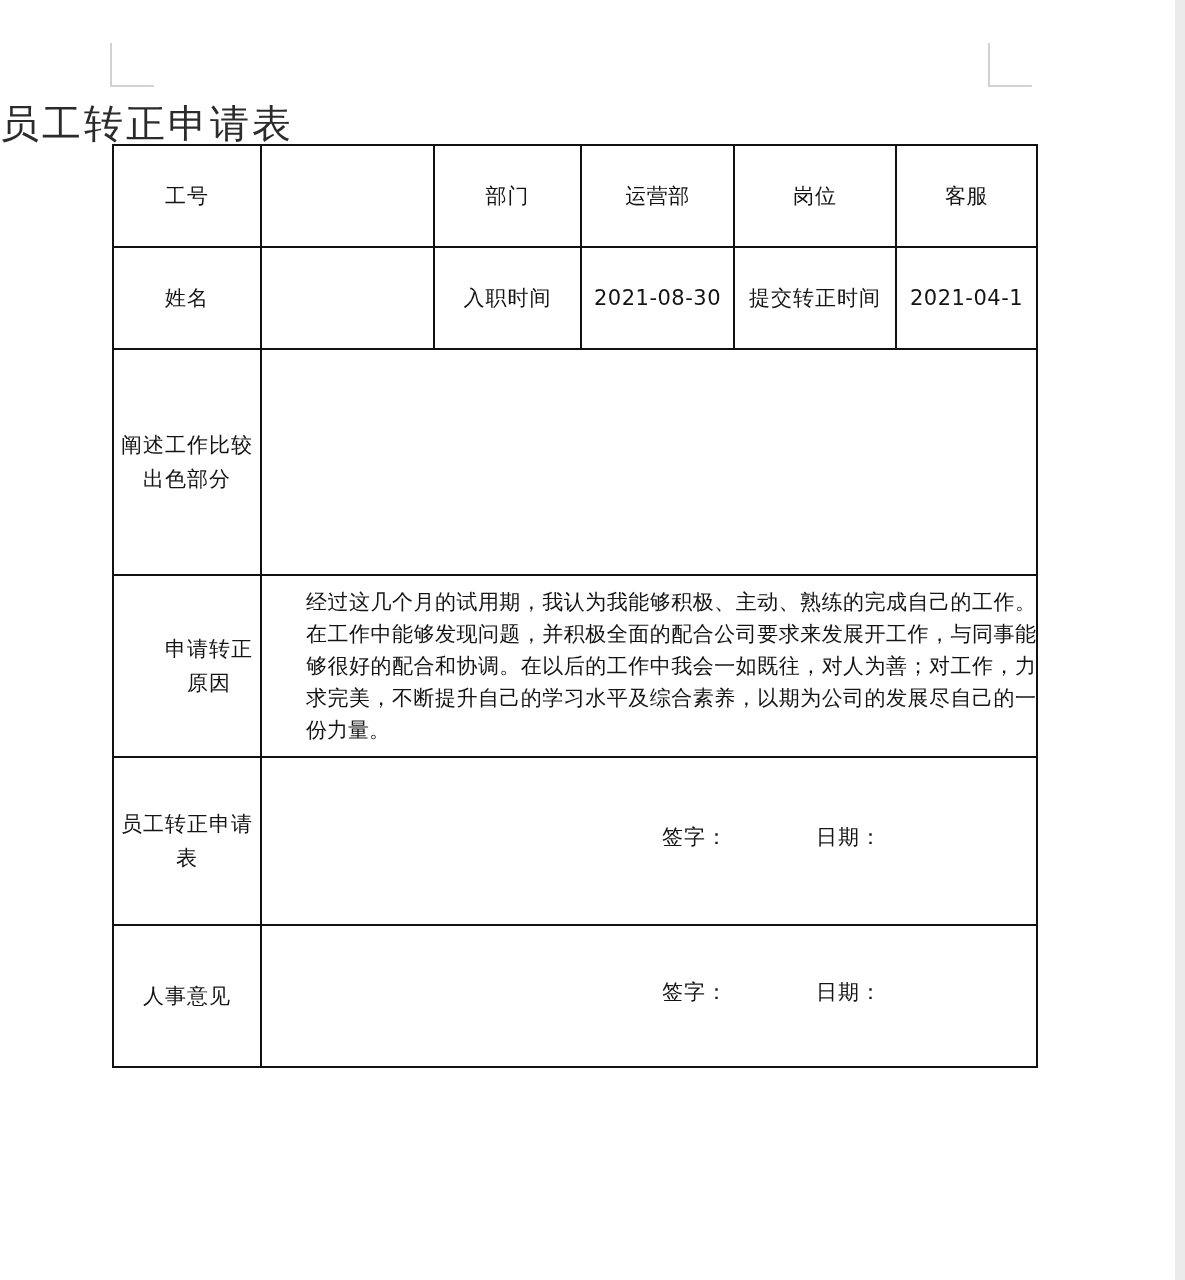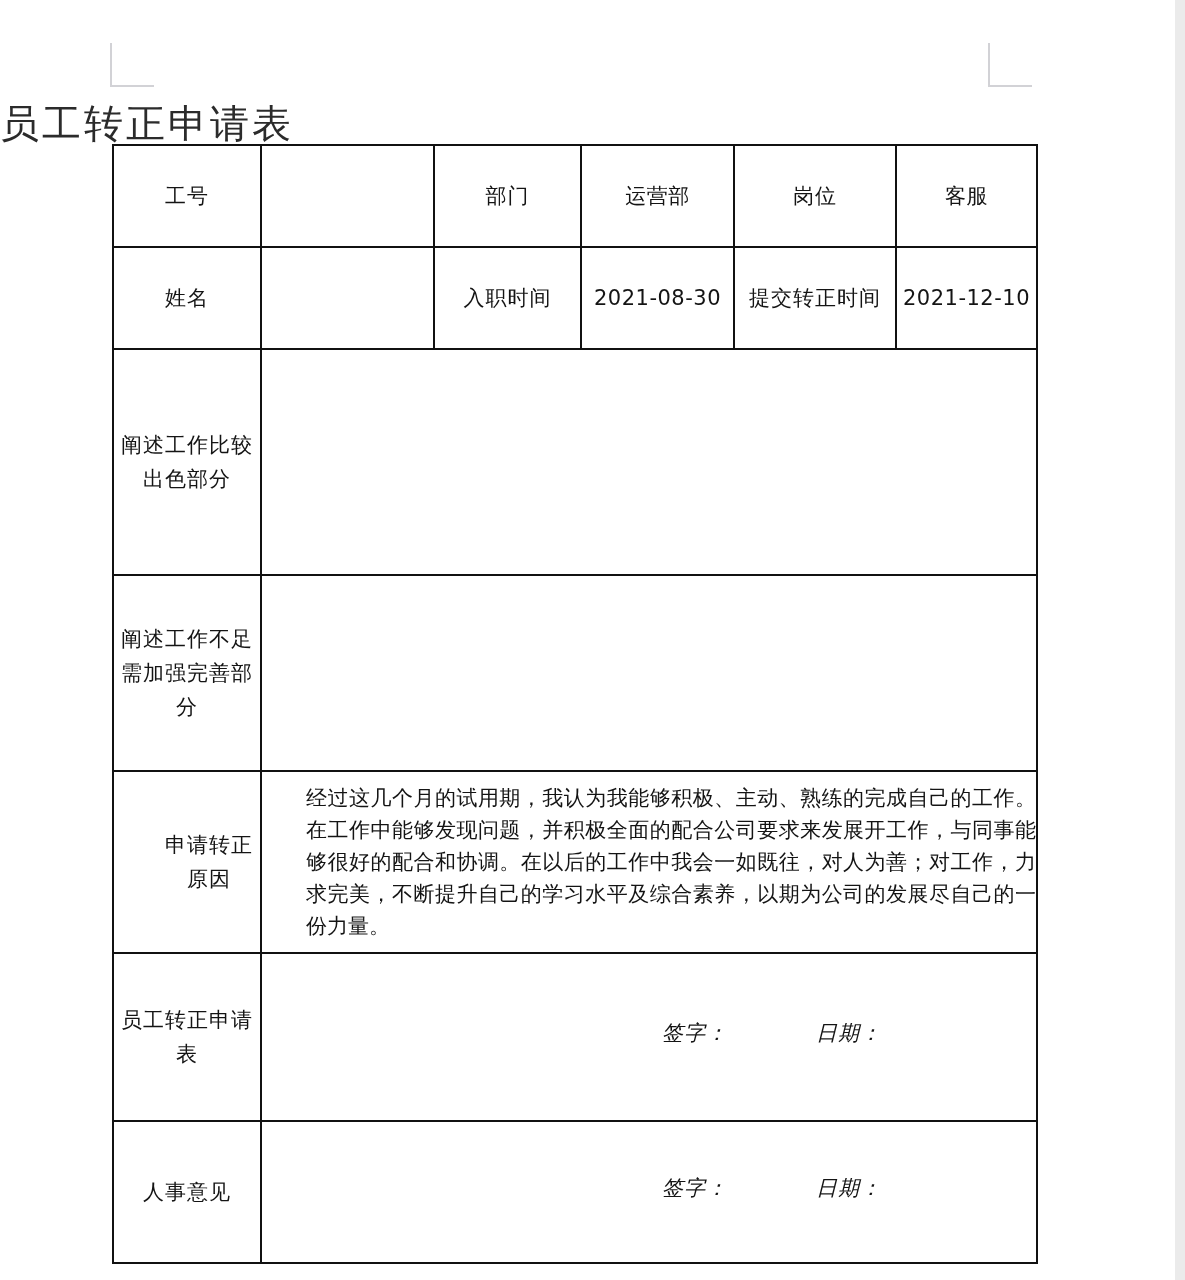--- a/index.html
+++ b/index.html
@@ -129,21 +129,21 @@
   }
   .sign-line {
     display: flex;
     justify-content: flex-start;
     gap: 88px;
     padding-left: 400px;
     padding-bottom: 8px;
     font-size: 21px;
     letter-spacing: 1px;
   }
-  .sign-line > span { white-space: nowrap; font-style: italic; }
+  .sign-line > span { white-space: nowrap; }
 </style>
 </head>
 <body>
 
 <div class="page-sheet">
 
   <div class="crop-mark tl"></div>
   <div class="crop-mark tr"></div>
 
   <div class="doc-title">员工转正申请表</div>
@@ -167,32 +167,28 @@
         <td class="c-label">岗位</td>
         <td class="c-value">客服</td>
       </tr>
 
       <tr class="info-row">
         <td class="c-label">姓名</td>
         <td class="c-value"></td>
         <td class="c-label">入职时间</td>
         <td class="c-value">2021-08-30</td>
         <td class="c-label">提交转正时间</td>
-        <td class="c-value">2021-12-10</td>
+        <td class="c-value">2021-04-1</td>
       </tr>
 
       <tr class="block-row-a">
         <td class="label-cell-vert">阐述工作比较出色部分</td>
         <td colspan="5" class="reason-text"></td>
       </tr>
 
-      <tr class="block-row-b">
-        <td class="label-cell-vert">阐述工作不足需加强完善部分</td>
-        <td colspan="5" class="reason-text"></td>
-      </tr>
 
       <tr class="reason-row">
         <td class="label-cell-vert">申请转正原因</td>
         <td colspan="5" class="reason-text">经过这几个月的试用期，我认为我能够积极、主动、熟练的完成自己的工作。在工作中能够发现问题，并积极全面的配合公司要求来发展开工作，与同事能够很好的配合和协调。在以后的工作中我会一如既往，对人为善；对工作，力求完美，不断提升自己的学习水平及综合素养，以期为公司的发展尽自己的一份力量。</td>
       </tr>
 
       <tr class="opinion-row">
         <td class="label-cell-vert">员工转正申请表</td>
         <td colspan="5" class="opinion-cell">
           <div class="sign-line">

